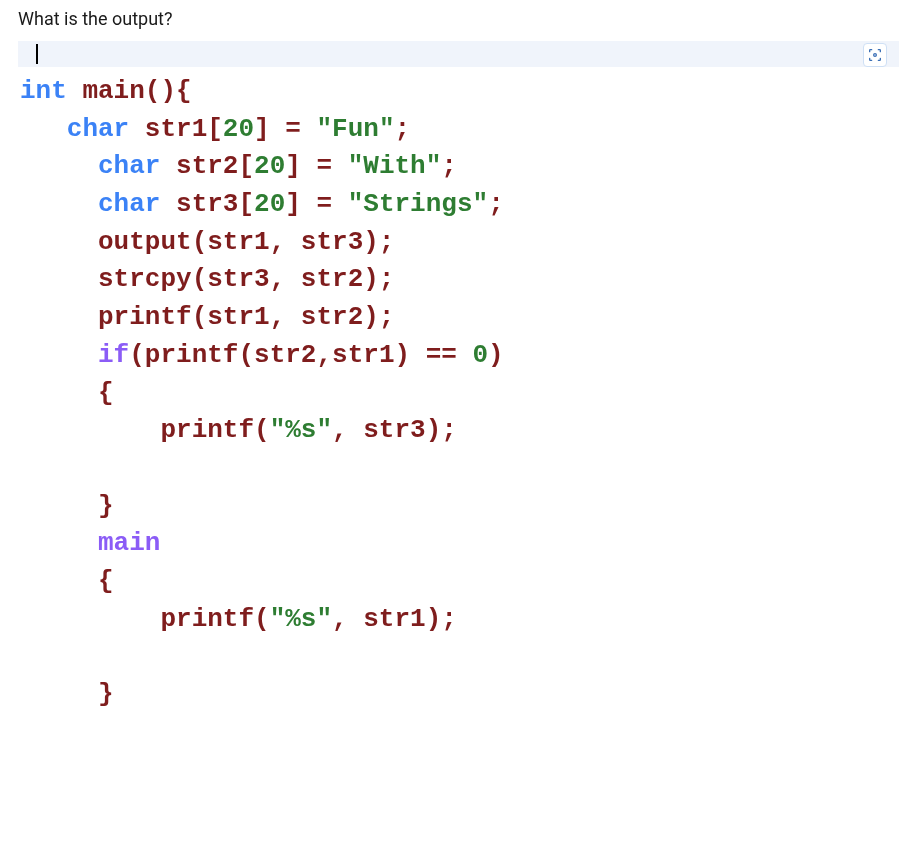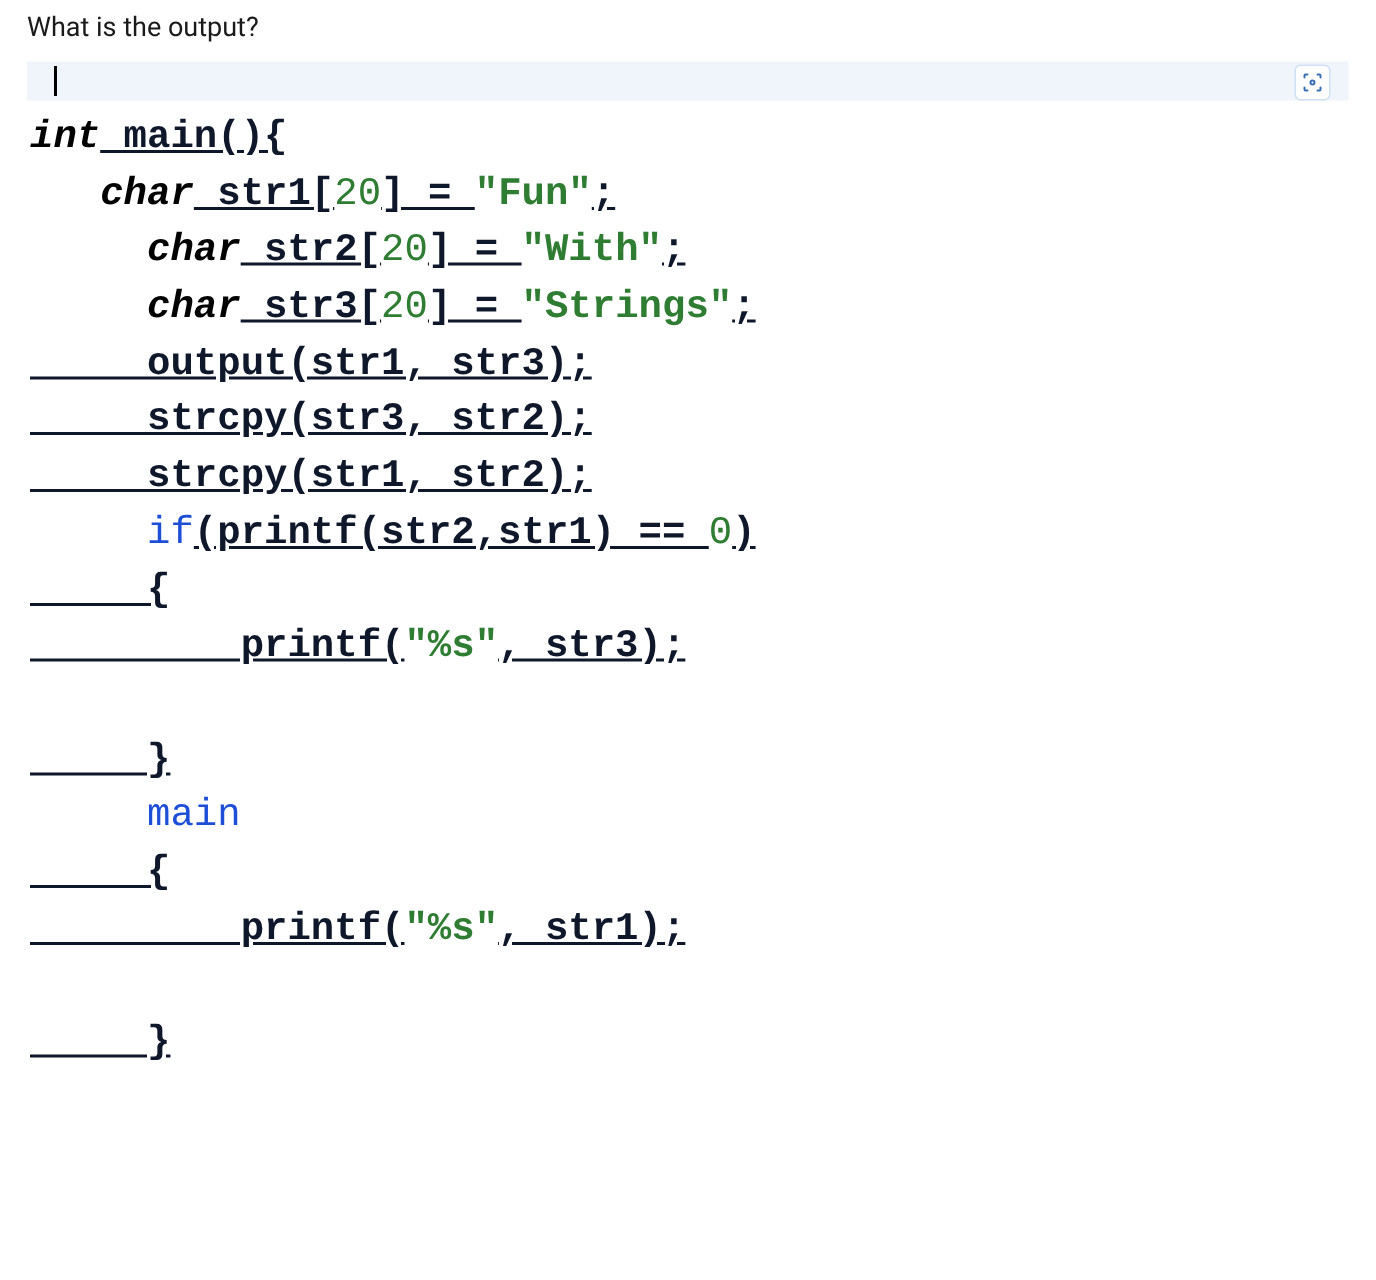--- a/index.html
+++ b/index.html
@@ -48,24 +48,24 @@
   }
   .scan-icon svg { display:block; }
   .code {
     font-family: "Courier New", Courier, monospace;
     font-size: 26px;
     line-height: 1.45;
     white-space: pre;
     color: #000;
     padding-left: 2px;
   }
-  .kw-type { color: #000000; font-weight: bold; font-style: italic; }
-  .kw-ctrl { color: #1d4ed8; font-weight: normal; }
-  .ident   { color: #0f172a; font-weight: bold; text-decoration: underline; }
-  .num     { color: #2e7d32; font-weight: normal; }
+  .kw-type { color: #3b82f6; font-weight: bold; }
+  .kw-ctrl { color: #8b5cf6; font-weight: bold; }
+  .ident   { color: #7f1d1d; font-weight: bold; }
+  .num     { color: #2e7d32; font-weight: bold; }
   .str     { color: #2e7d32; font-weight: bold; }
   .plain   { color: #000; font-weight: bold; }
 </style>
 </head>
 <body>
 
 <div class="question">What is the output?</div>
 
 <div class="figure-wrap">
   <div class="cursor-bar">
@@ -79,21 +79,21 @@
       </svg>
     </div>
   </div>
 
   <div class="code"><span class="kw-type">int</span><span class="ident"> main(){</span>
 <span class="plain">   </span><span class="kw-type">char</span><span class="ident"> str1[</span><span class="num">20</span><span class="ident">] = </span><span class="str">"Fun"</span><span class="ident">;</span>
 <span class="plain">     </span><span class="kw-type">char</span><span class="ident"> str2[</span><span class="num">20</span><span class="ident">] = </span><span class="str">"With"</span><span class="ident">;</span>
 <span class="plain">     </span><span class="kw-type">char</span><span class="ident"> str3[</span><span class="num">20</span><span class="ident">] = </span><span class="str">"Strings"</span><span class="ident">;</span>
 <span class="ident">     output(str1, str3);</span>
 <span class="ident">     strcpy(str3, str2);</span>
-<span class="ident">     strcpy(str1, str2);</span>
+<span class="ident">     printf(str1, str2);</span>
 <span class="plain">     </span><span class="kw-ctrl">if</span><span class="ident">(printf(str2,str1) == </span><span class="num">0</span><span class="ident">)</span>
 <span class="ident">     {</span>
 <span class="ident">         printf(</span><span class="str">"%s"</span><span class="ident">, str3);</span>
 <span class="plain"></span>
 <span class="ident">     }</span>
 <span class="plain">     </span><span class="kw-ctrl">main</span>
 <span class="ident">     {</span>
 <span class="ident">         printf(</span><span class="str">"%s"</span><span class="ident">, str1);</span>
 <span class="plain"></span>
 <span class="ident">     }</span></div>

